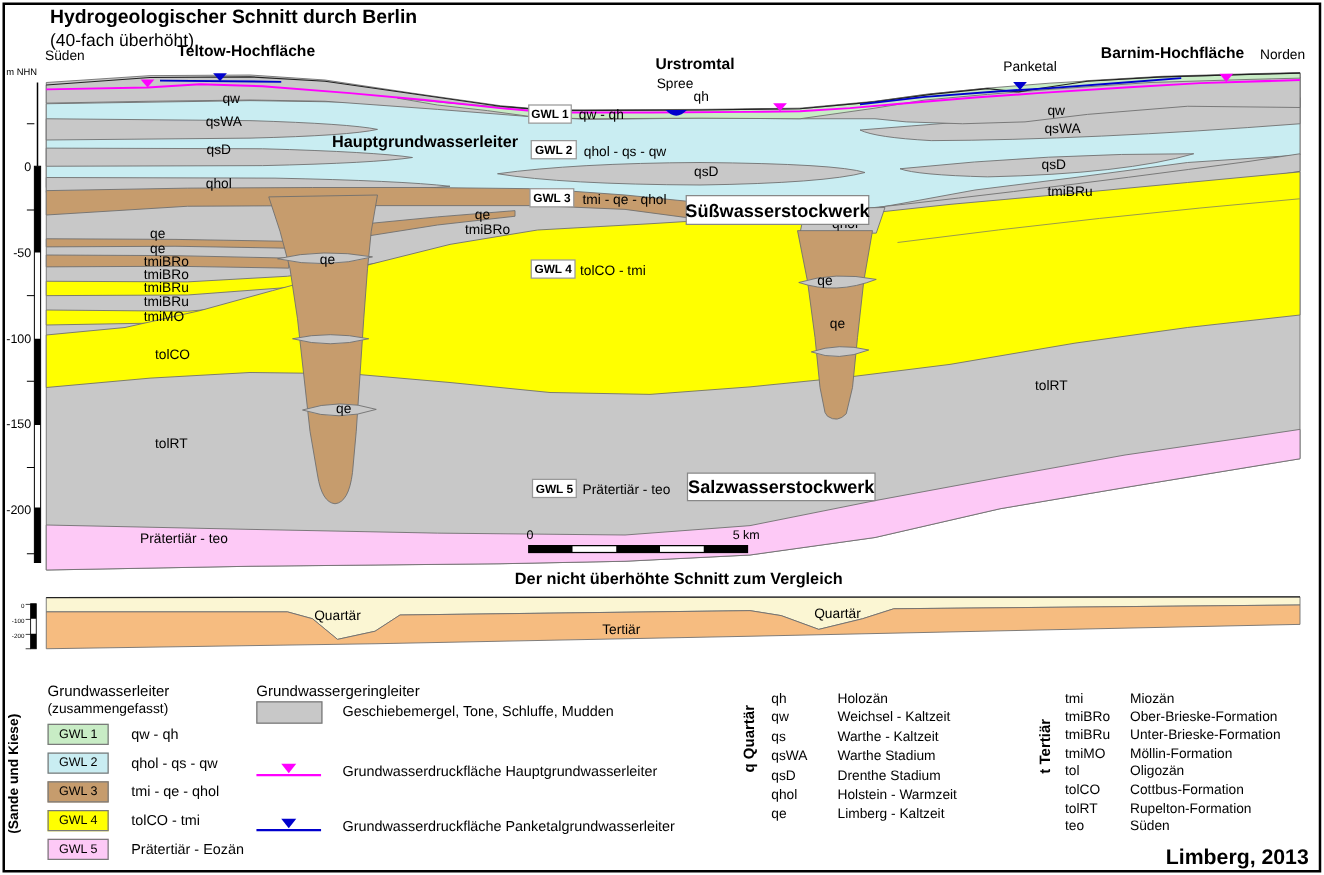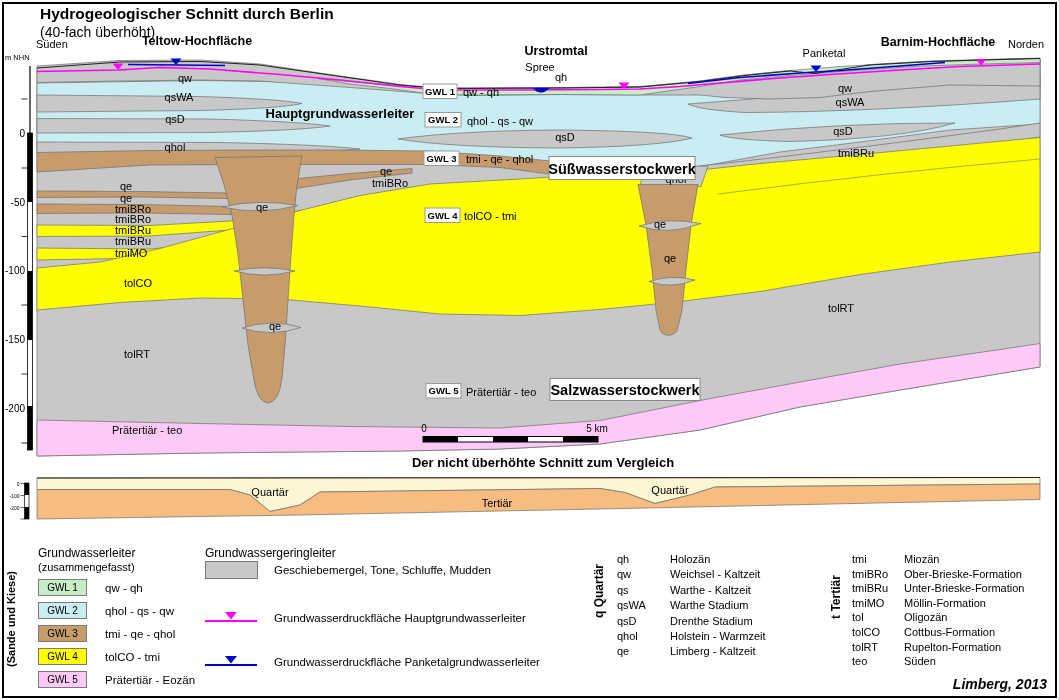--- a/index.html
+++ b/index.html
@@ -40,21 +40,21 @@
   .gr-row.r2{margin-top:26px;}
   .gr-row.r3{margin-top:30px;}
   .abbrev{display:grid;grid-template-columns:53px auto;font-size:11px;line-height:15.4px;white-space:nowrap;}
   #abbrev-q{left:617px;top:552px;}
   #abbrev-t{left:852px;top:552px;line-height:14.6px;}
   #abbrev-t.abbrev{grid-template-columns:52px auto;line-height:14.6px;}
   .rot-group{position:absolute;width:100px;text-align:center;font-size:12px;font-weight:bold;
              transform:rotate(-90deg);}
   #rot-q{left:549px;top:584px;}
   #rot-t{left:786px;top:590px;}
-  #credit{right:12px;top:676px;font-size:14px;font-weight:bold;text-align:right;font-style:italic;}
+  #credit{right:12px;top:676px;font-size:17px;font-weight:bold;text-align:right;}
 </style>
 </head>
 <body>
 
 <div id="stage">
 
 <svg id="xsec" width="1059" height="700" viewBox="0 0 1059 700">
 
   <g>
 

